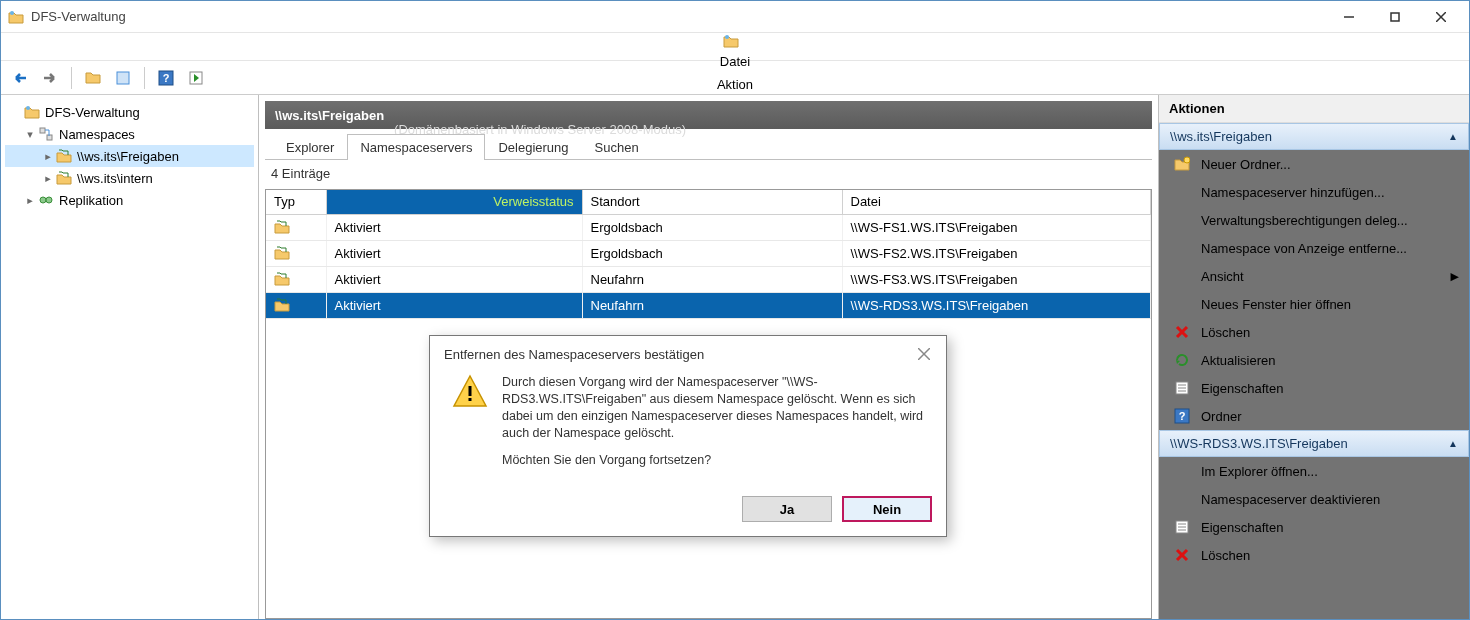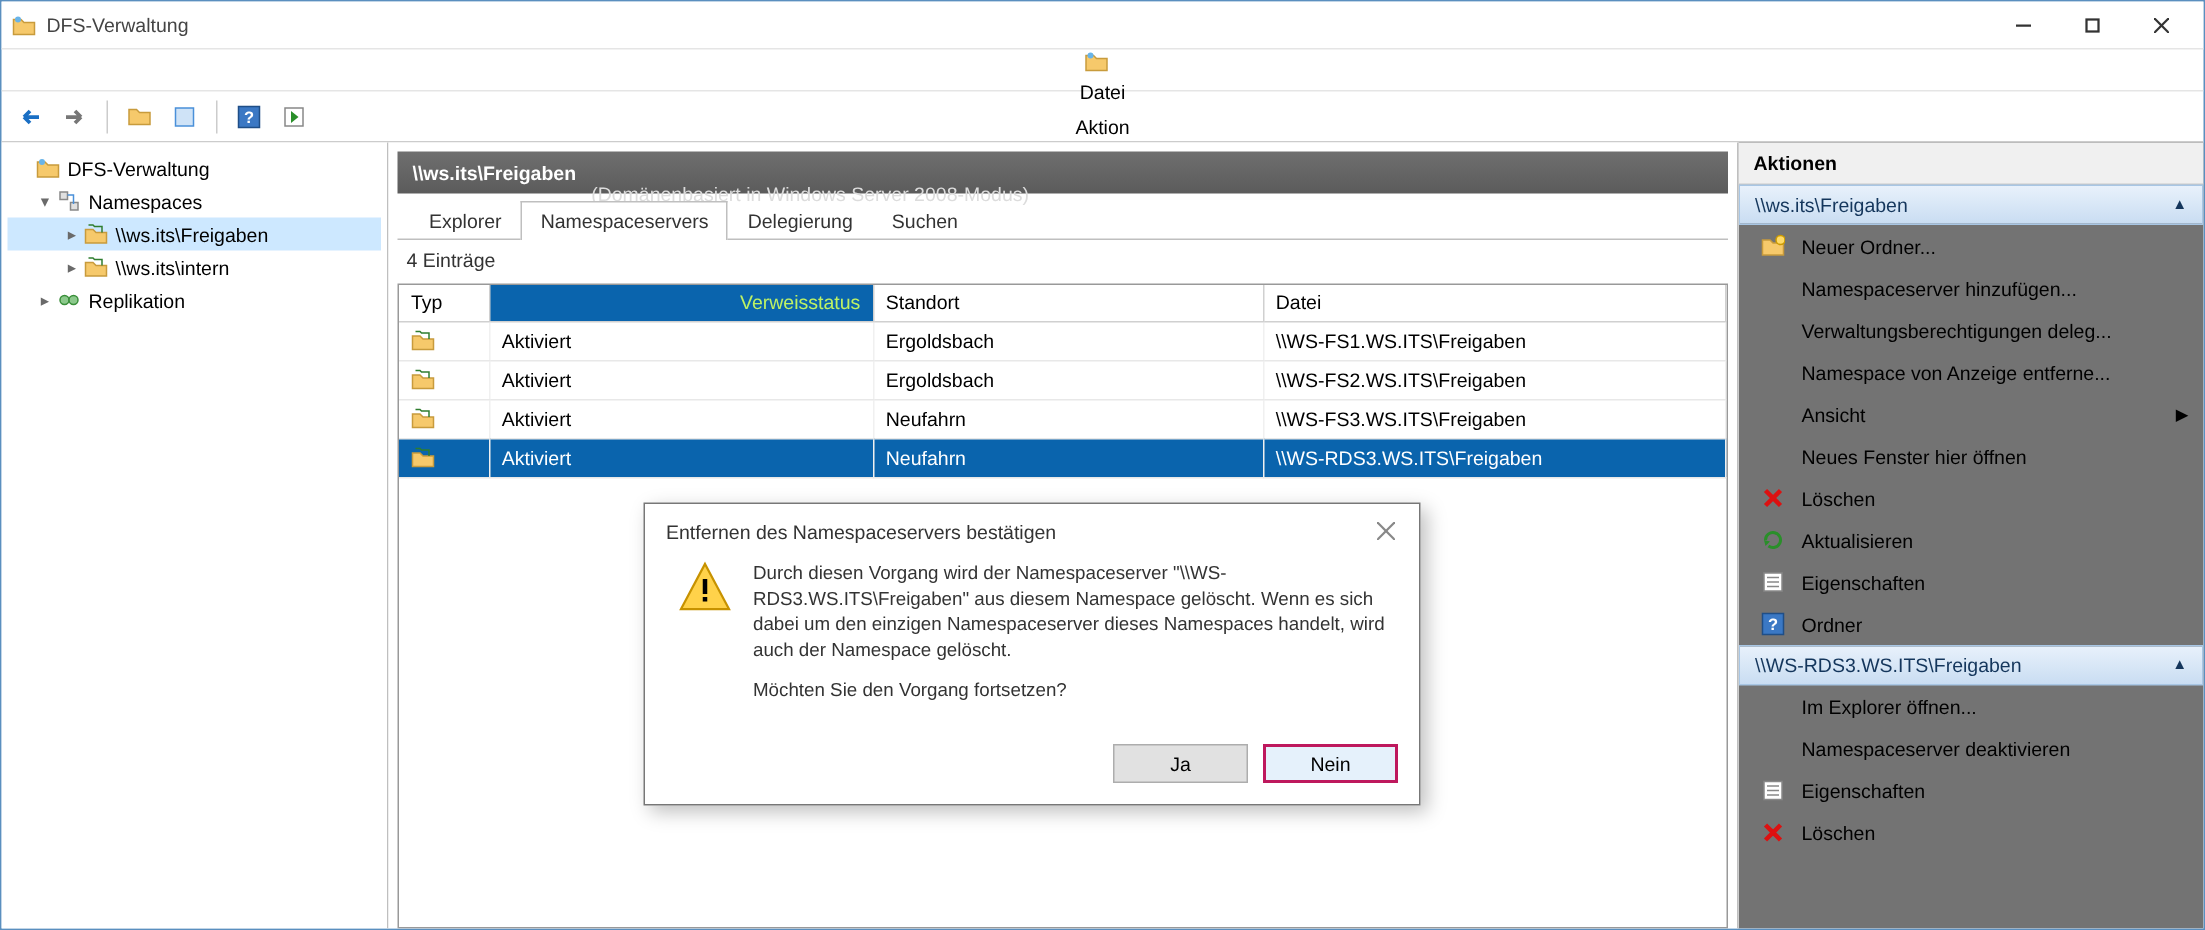--- a/index.html
+++ b/index.html
@@ -228,20 +228,21 @@
     display: flex; justify-content: flex-end;
     gap: 10px;
     padding: 8px 14px 14px;
   }
   .btn {
     min-width: 90px; height: 26px;
     border: 1px solid #adadad;
     background: #e1e1e1;
     display: flex; align-items: center; justify-content: center;
     font-size: 13px;
+    font-weight: bold;
   }
   .btn.primary {
     border: 2px solid #be185d;
     background: #e5f1fb;
   }
   
   .actions-pane {
     width: 310px;
     background: #737373;
     overflow: auto;

